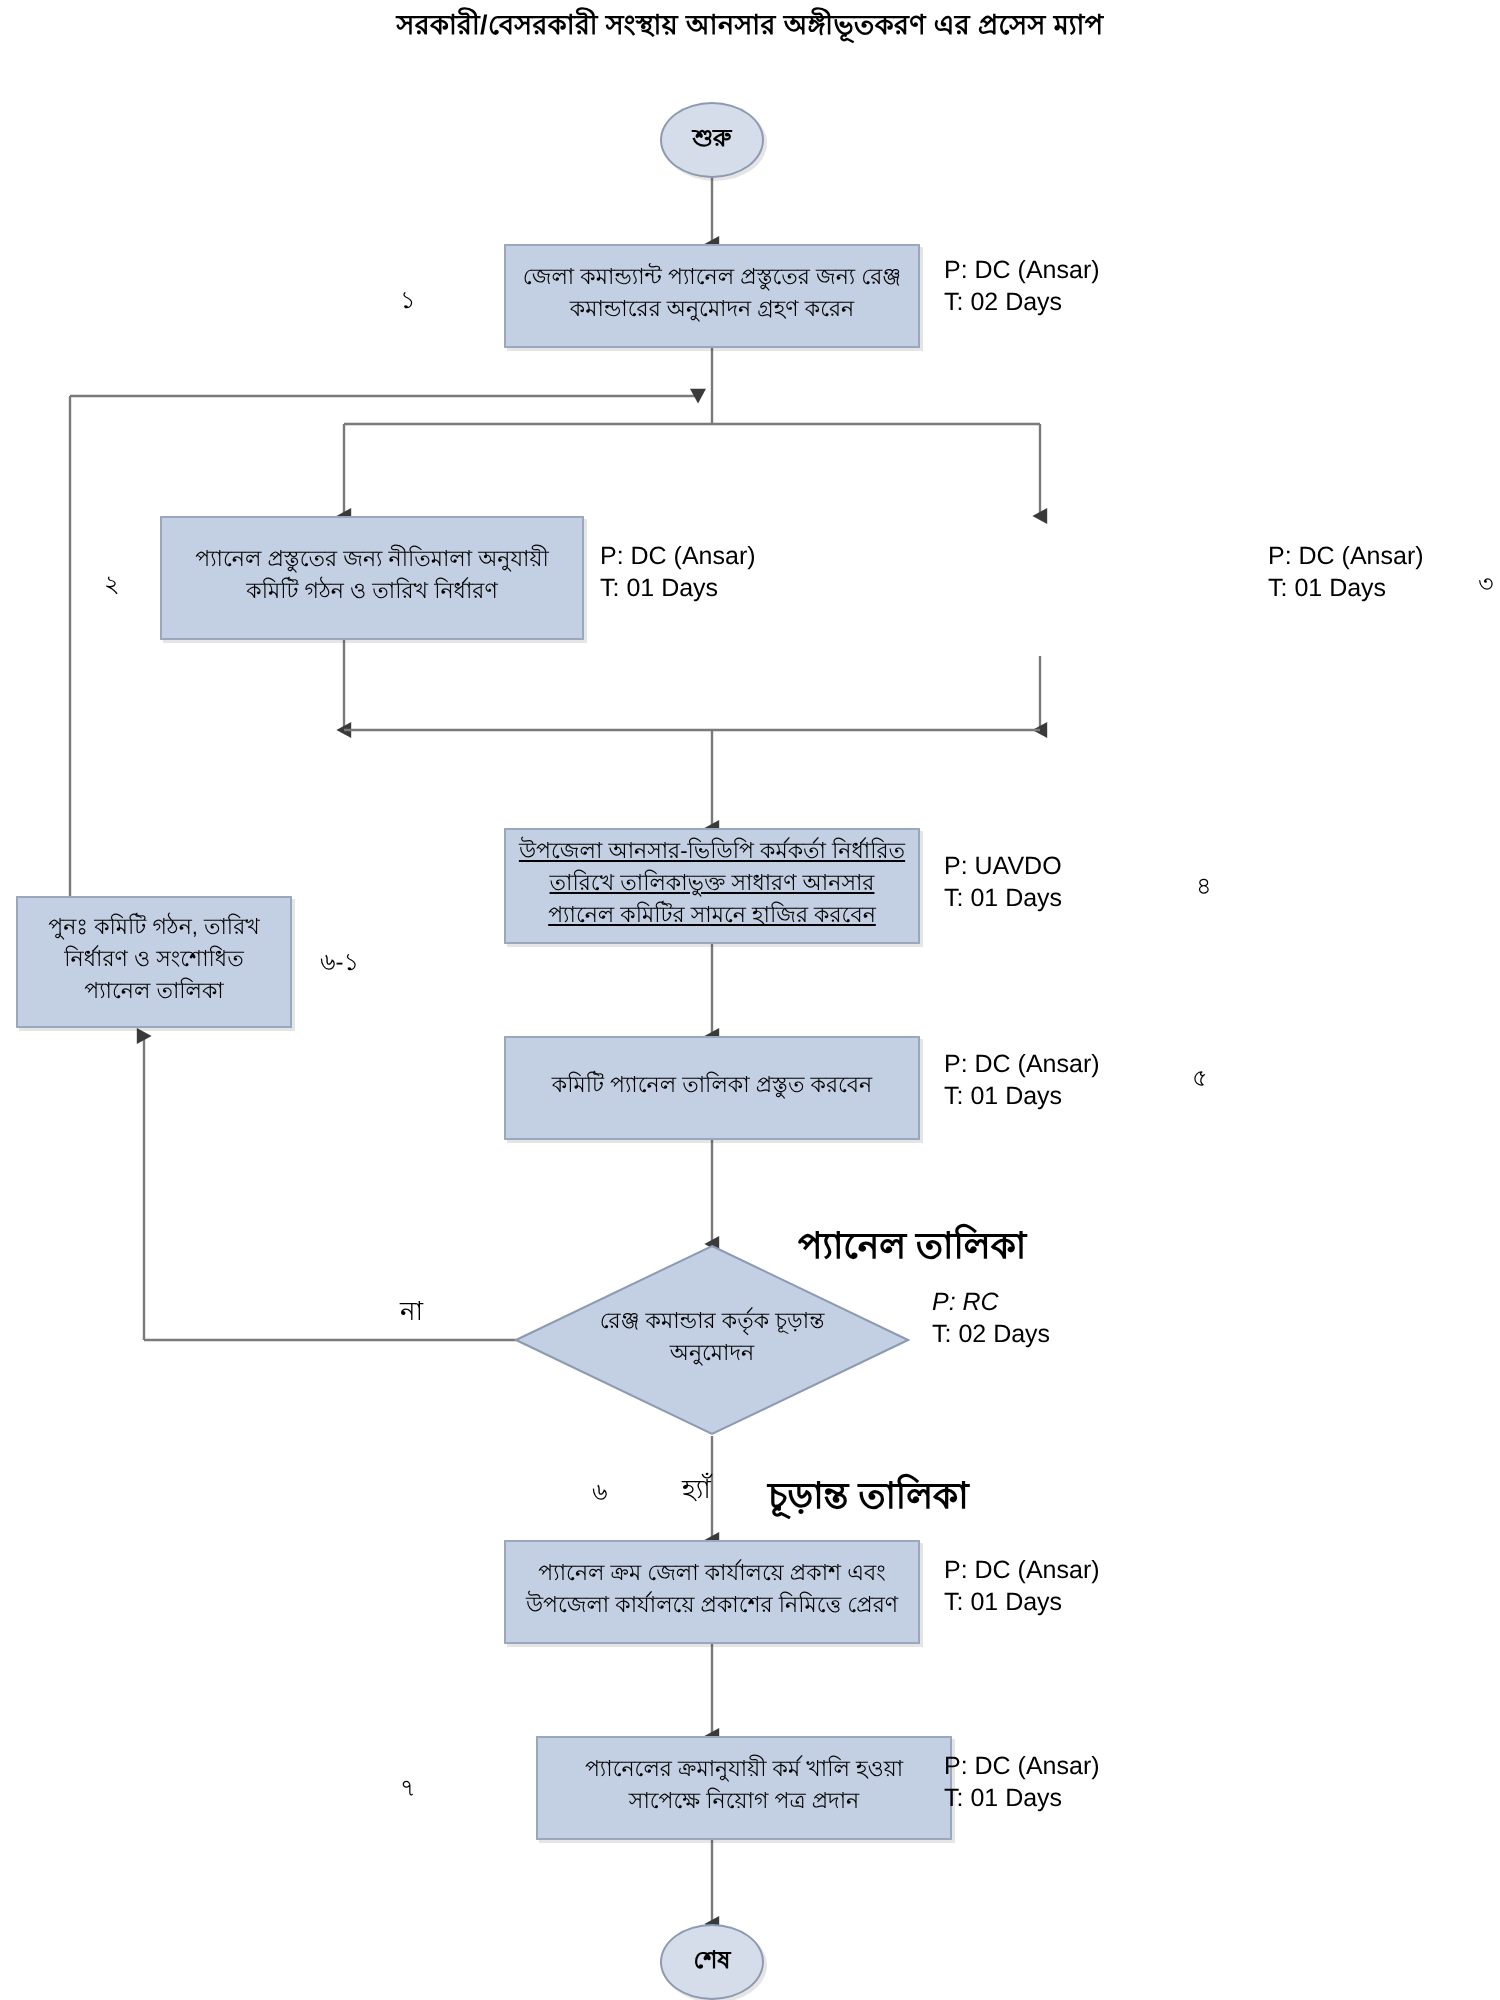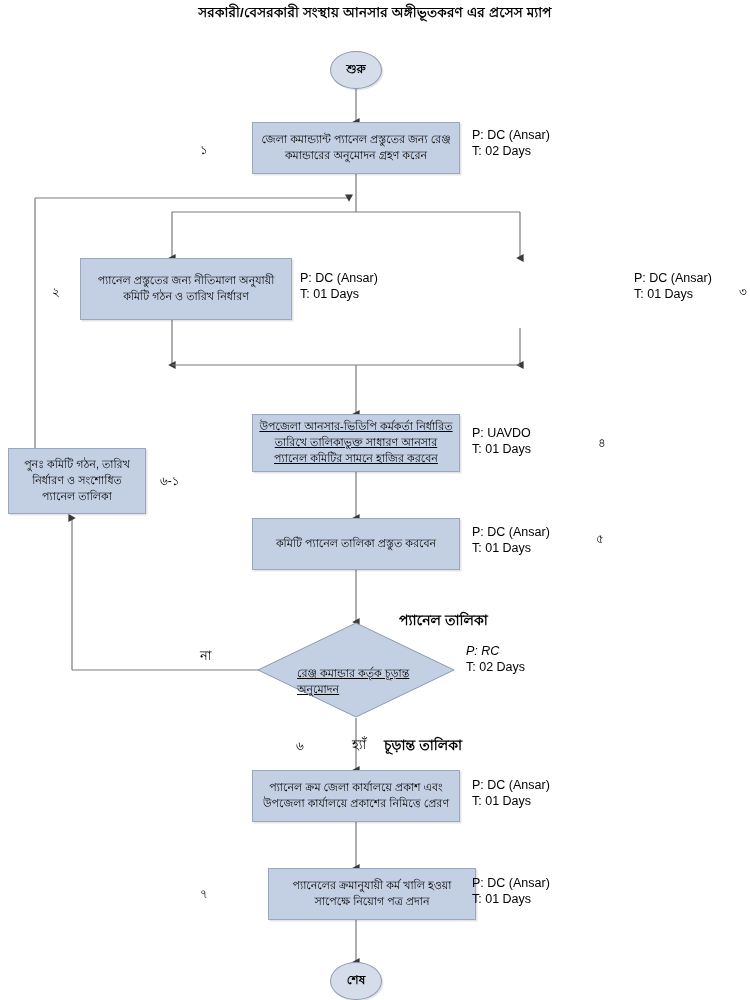--- a/index.html
+++ b/index.html
@@ -30,32 +30,32 @@
 
   .term{
     background:#d5ddea;border:1px solid #8c9ab2;border-radius:50%;
     display:flex;align-items:center;justify-content:center;
     font-size:12px;font-weight:bold;
     box-shadow:1.5px 1.5px 0 rgba(0,0,0,.10);
   }
 
   .decision-wrap{position:absolute;}
   .decision-wrap .label{
-    position:absolute;left:0;top:12px;width:100%;height:100%;
+    position:absolute;left:0;top:0;width:100%;height:100%;
     display:flex;align-items:center;justify-content:center;
-    text-align:left;font-size:11px;line-height:1.45;
-    padding:0 40px;box-sizing:border-box;text-decoration:underline;
+    text-align:center;font-size:11px;line-height:1.45;
+    padding:0 40px;box-sizing:border-box;
   }
 
   .meta{
     position:absolute;font-size:12.5px;line-height:1.28;white-space:pre;
   }
   .stepnum{position:absolute;font-size:12px;}
   .edgelbl{position:absolute;font-size:12px;}
-  .annot{position:absolute;font-size:14px;font-weight:bold;}
+  .annot{position:absolute;font-size:18px;font-weight:bold;}
 </style>
 </head>
 <body>
 
 <div id="canvas">
 
   <div class="title">সরকারী/বেসরকারী সংস্থায় আনসার অঙ্গীভূতকরণ এর প্রসেস ম্যাপ</div>
 
   <svg class="wires" viewBox="0 0 750 1000">
     <defs>
@@ -145,21 +145,21 @@
   <div class="decision-wrap" style="left:257px;top:622px;width:198px;height:96px;">
     <svg width="198" height="96" viewBox="0 0 198 96">
       <polygon points="99,1 197,48 99,95 1,48" fill="#c3cfe2" stroke="#8c9ab2" stroke-width="1"></polygon>
     </svg>
     <div class="label">রেঞ্জ কমান্ডার কর্তৃক চূড়ান্ত অনুমোদন</div>
   </div>
   <div class="meta" style="left:466px;top:643px;font-style:italic;">P: RC</div>
   <div class="meta" style="left:466px;top:659px;">T: 02 Days</div>
   <div class="annot" style="left:399px;top:609px;">প্যানেল তালিকা</div>
   <div class="edgelbl" style="left:200px;top:646px;font-size:13px;">না</div>
-  <div class="edgelbl" style="left:341px;top:735px;font-size:13px;margin-left:11px;">হ্যাঁ</div>
+  <div class="edgelbl" style="left:341px;top:735px;font-size:13px;">হ্যাঁ</div>
   <div class="annot" style="left:384px;top:734px;">চূড়ান্ত তালিকা</div>
   <div class="stepnum" style="left:296px;top:737px;">৬</div>
 
   <div class="node proc" style="left:252px;top:770px;width:208px;height:52px;">
     <span class="txt">প্যানেল ক্রম জেলা কার্যালয়ে প্রকাশ এবং উপজেলা কার্যালয়ে প্রকাশের নিমিত্তে প্রেরণ</span>
   </div>
   <div class="meta" style="left:472px;top:777px;">P: DC (Ansar)</div>
   <div class="meta" style="left:472px;top:793px;">T: 01 Days</div>
 
   <div class="node proc" style="left:268px;top:868px;width:208px;height:52px;">

